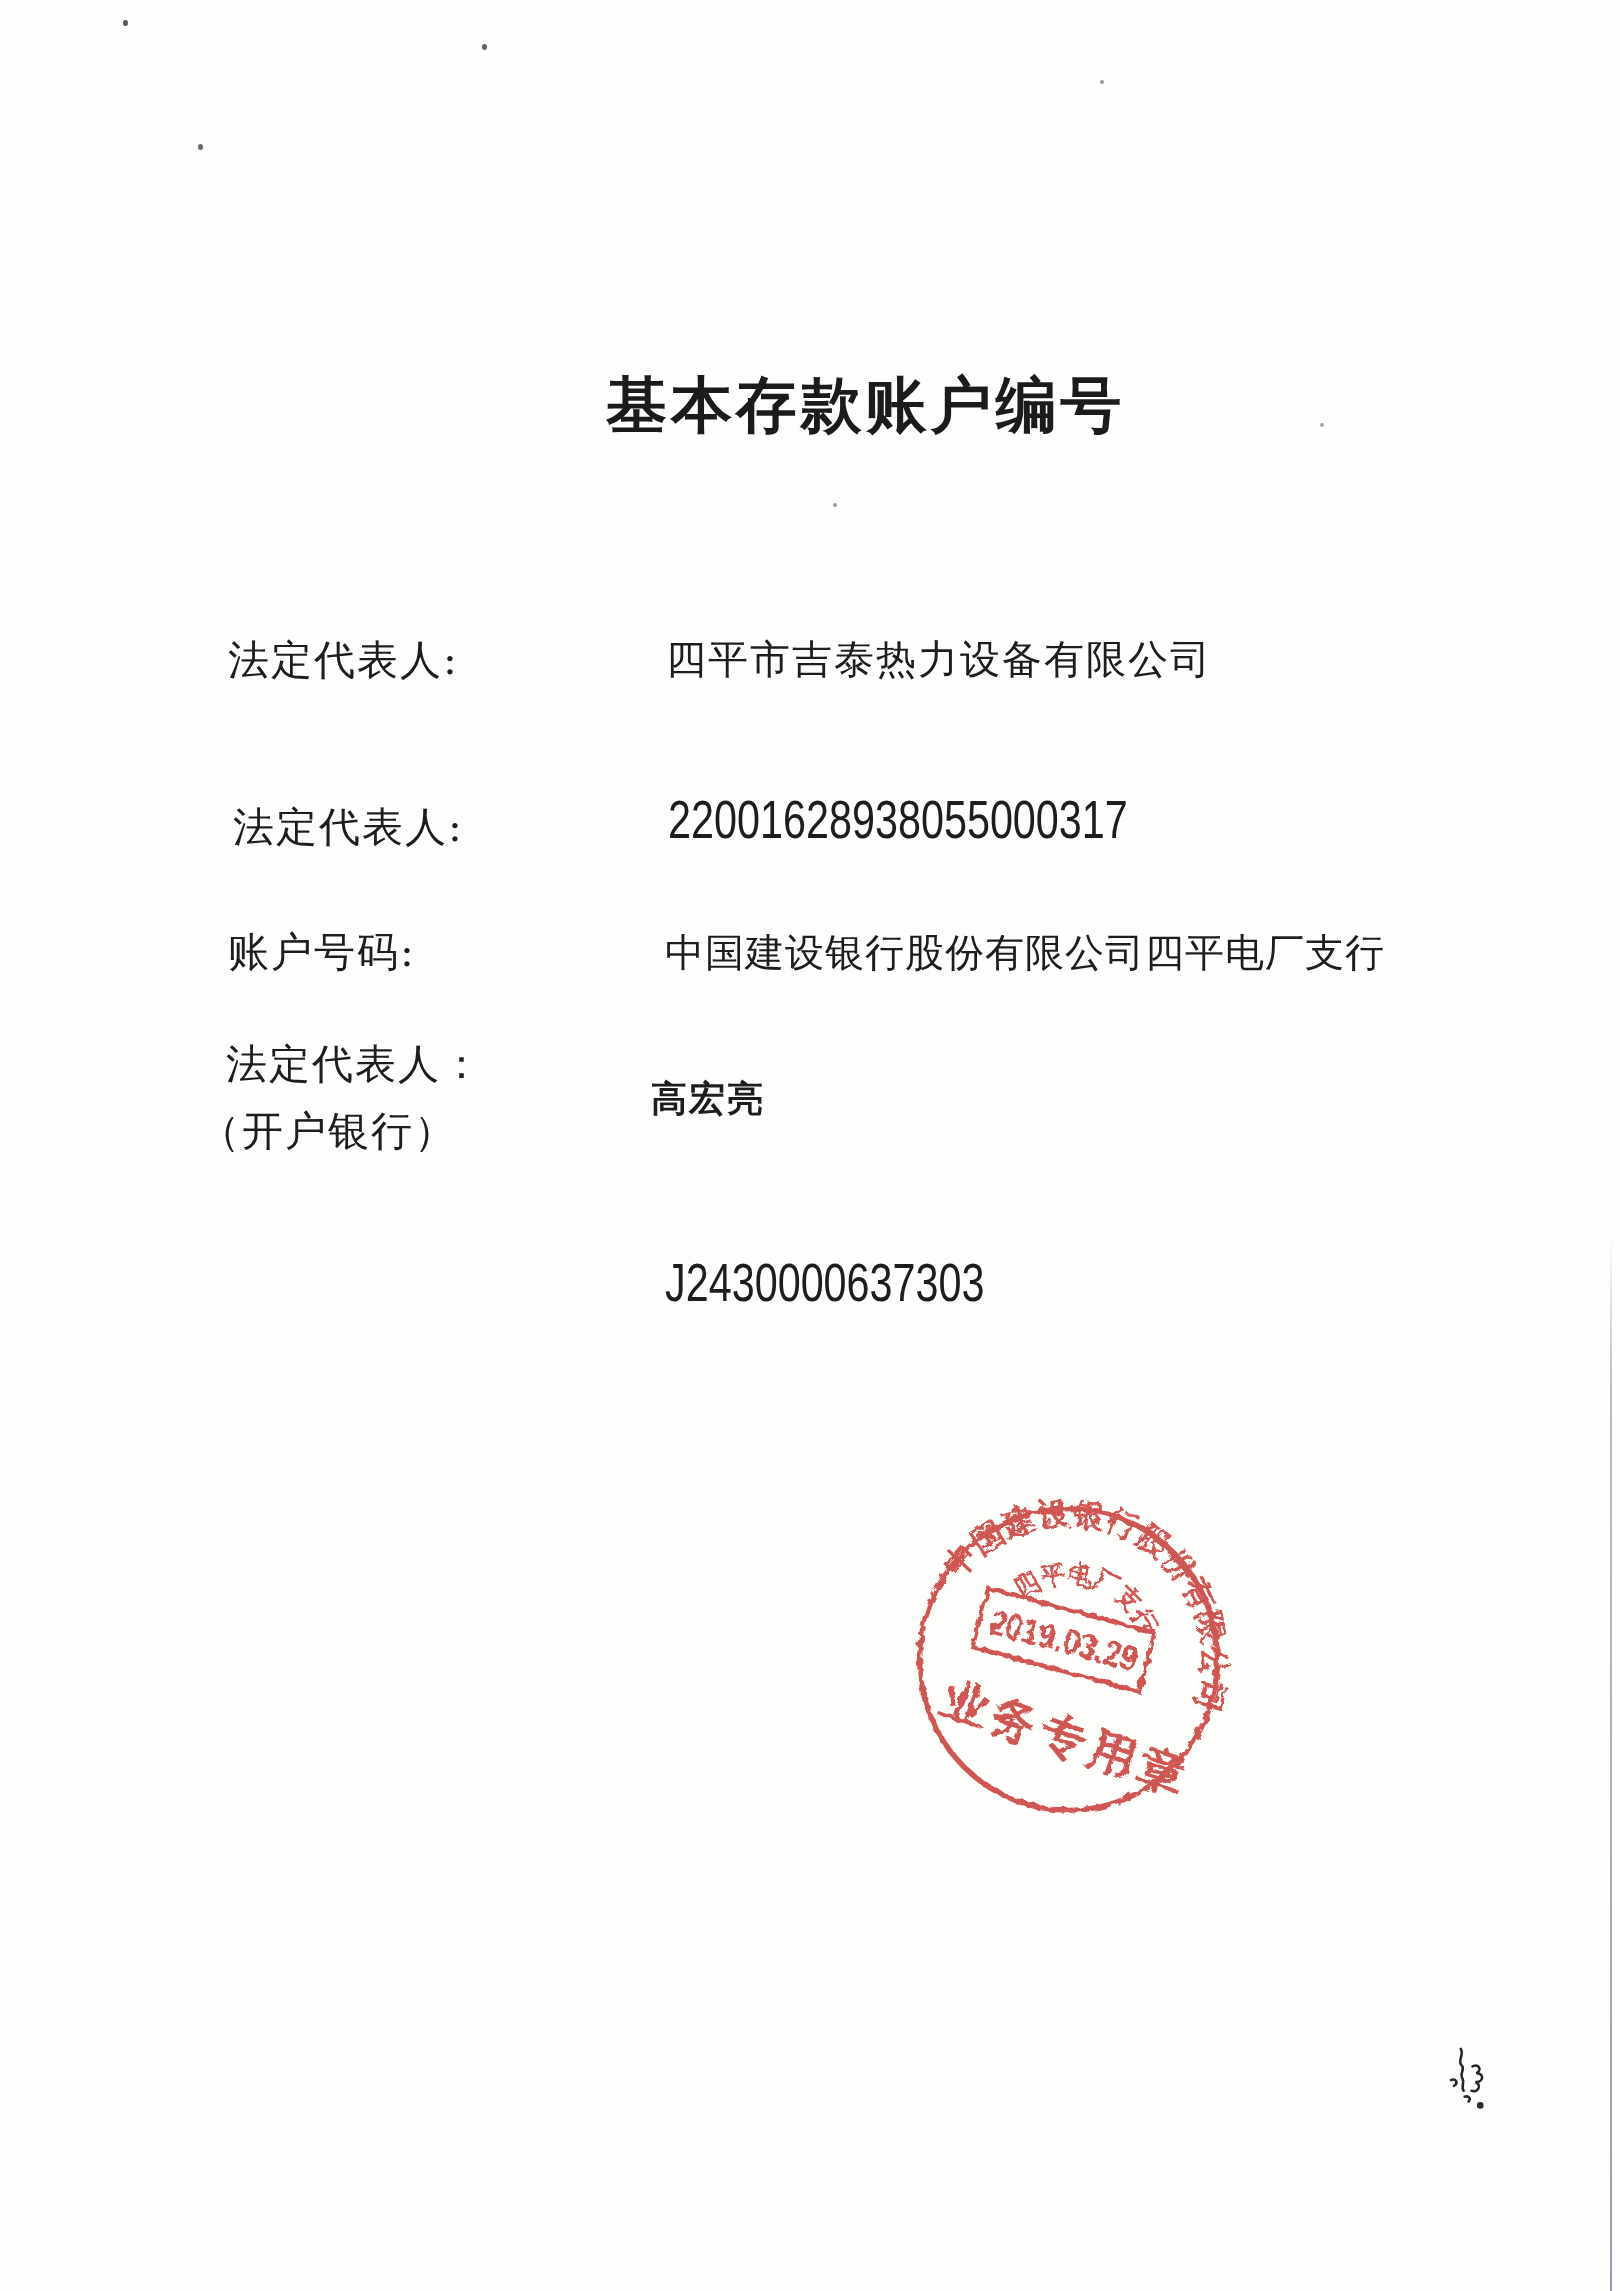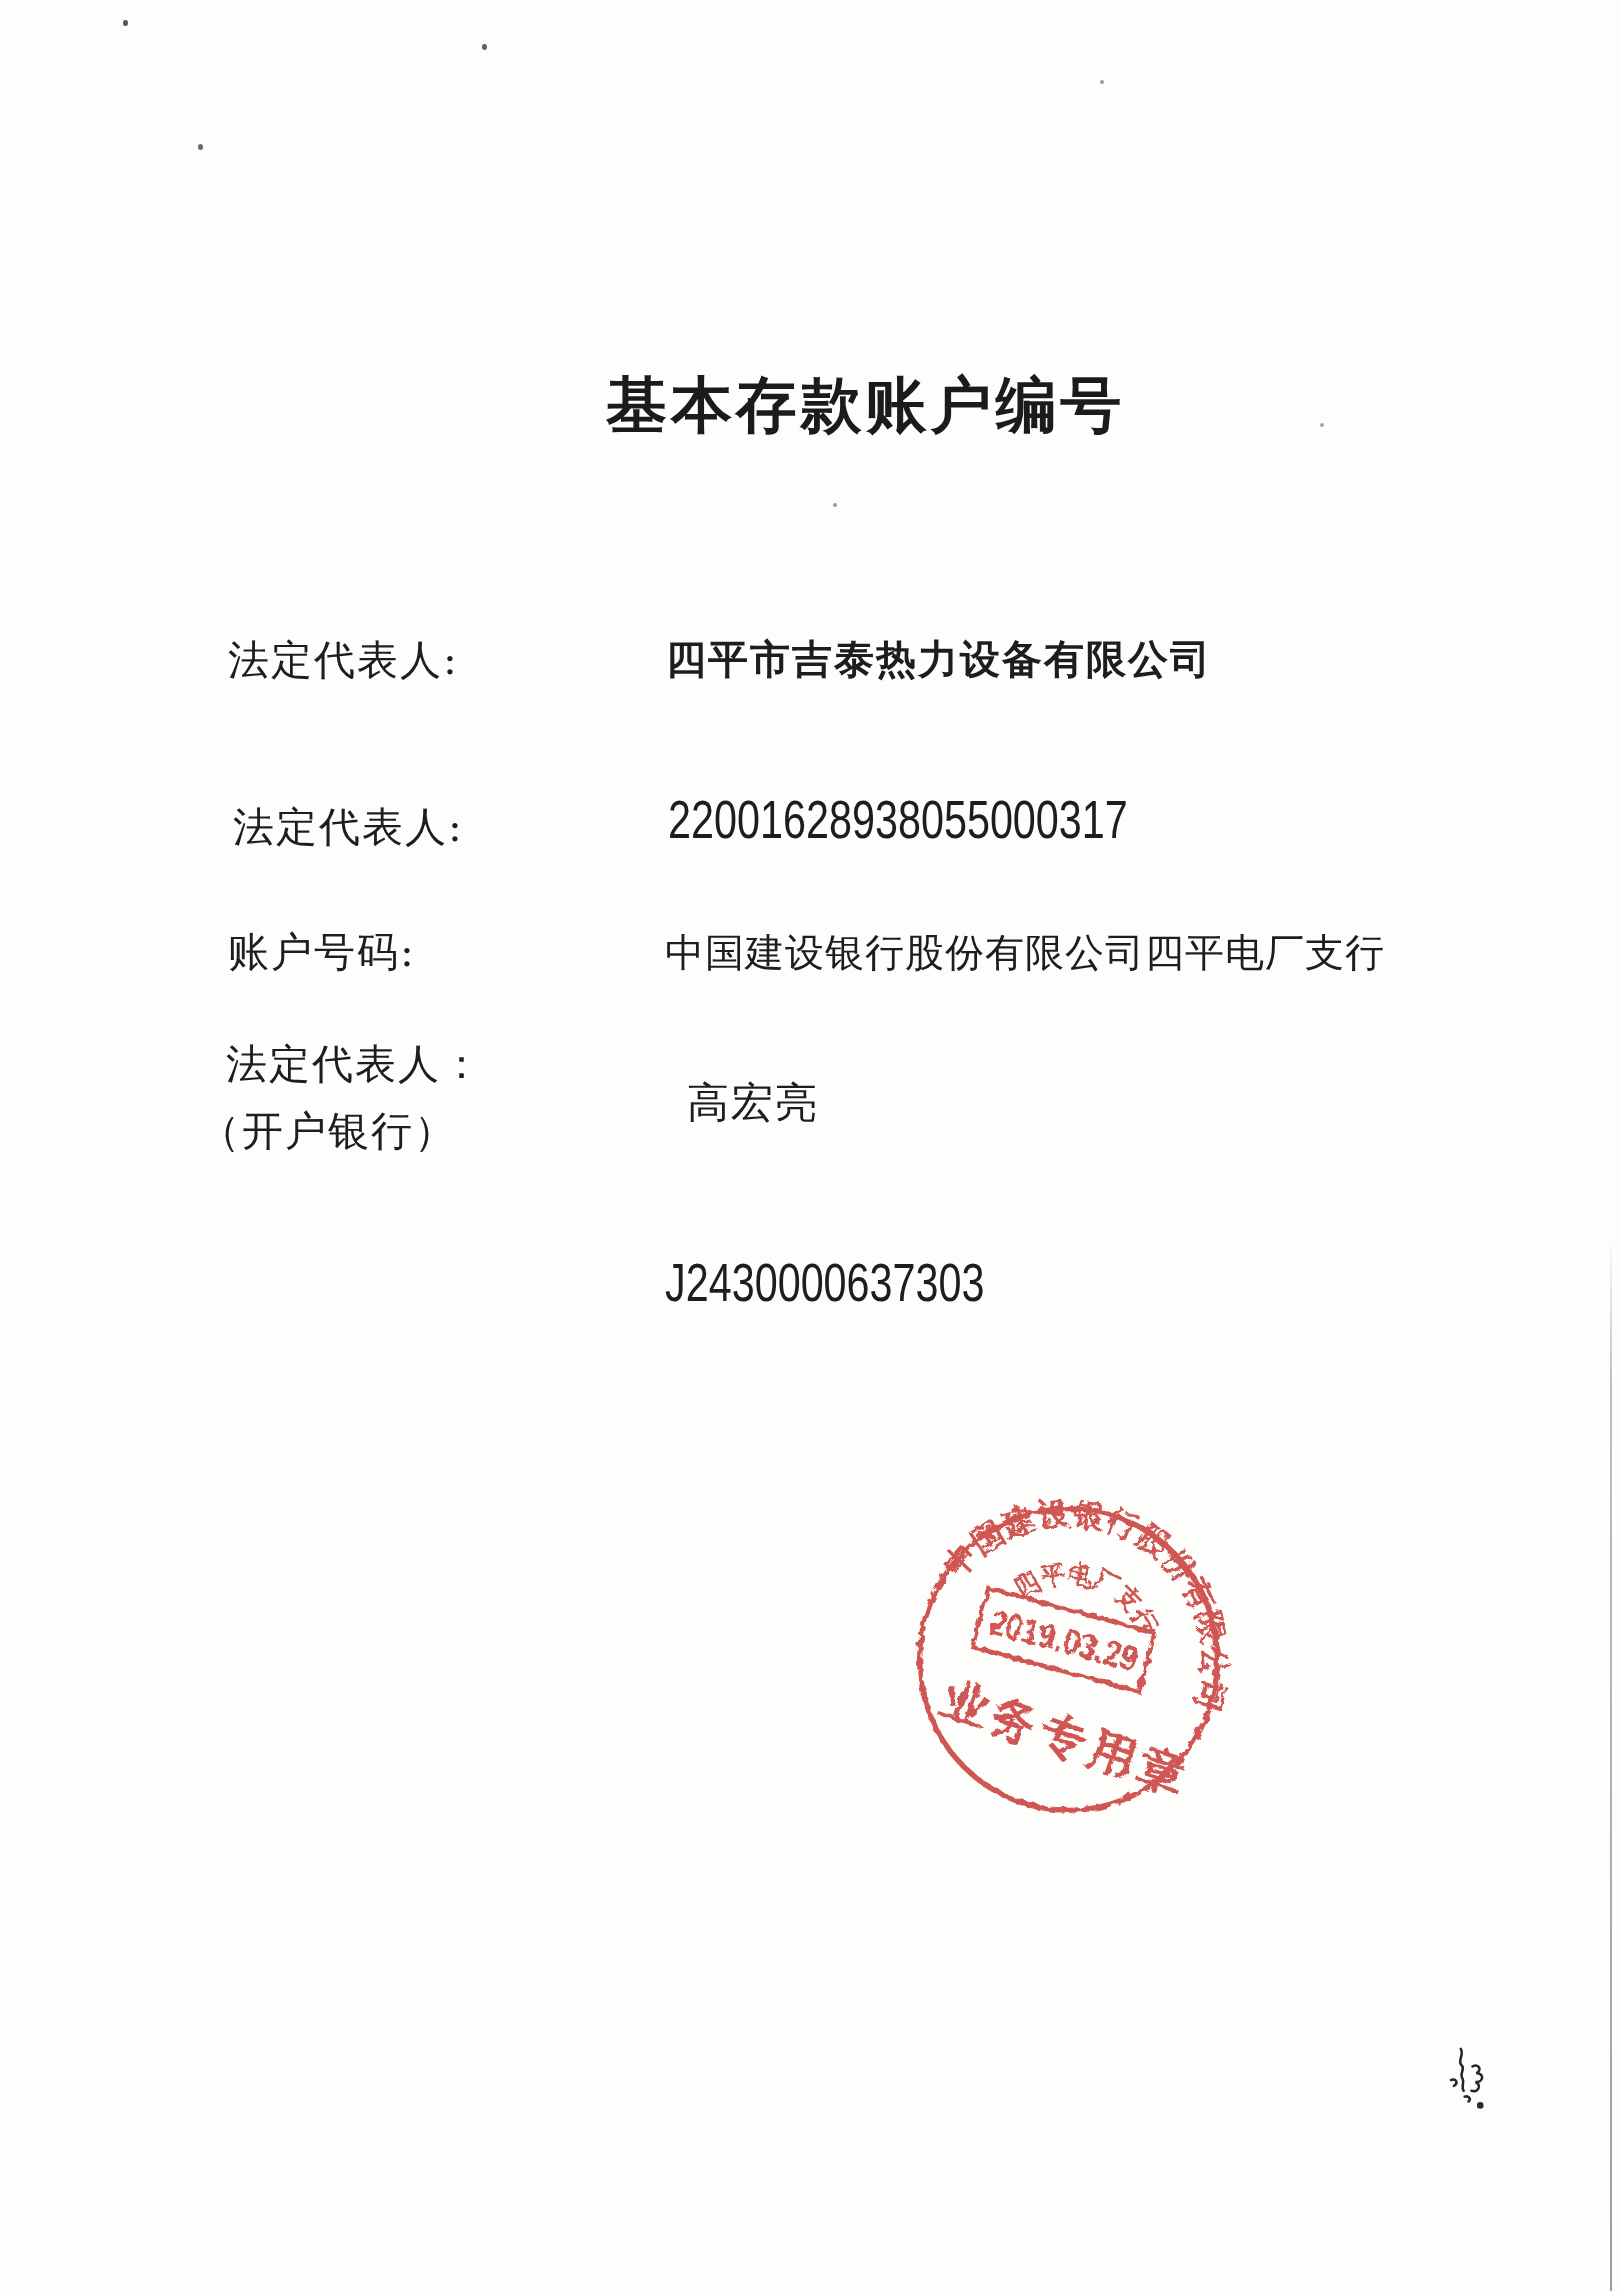--- a/index.html
+++ b/index.html
@@ -48,31 +48,31 @@
   .smudge-svg{position:absolute;left:1439px;top:2043px;z-index:3;}
 </style>
 </head>
 <body>
 
 <div class="page">
 
   <div class="doc-title">基本存款账户编号</div>
 
   <div class="field-label" style="left:228px;top:633px;">法定代表人:</div>
-  <div class="field-value" style="left:666px;top:632px;letter-spacing:2px;font-weight:bold;">四平市吉泰热力设备有限公司</div>
+  <div class="field-value" style="left:666px;top:632px;letter-spacing:2px;">四平市吉泰热力设备有限公司</div>
 
   <div class="field-label" style="left:233px;top:800px;">法定代表人:</div>
   <div class="field-value" style="left:668px;top:789px;"><span class="mono-num">22001628938055000317</span></div>
 
   <div class="field-label" style="left:228px;top:925px;">账户号码:</div>
   <div class="field-value" style="left:665px;top:926px;font-size:39px;letter-spacing:1px;">中国建设银行股份有限公司四平电厂支行</div>
 
   <div class="field-label" style="left:226px;top:1037px;">法定代表人：</div>
   <div class="field-label" style="left:199px;top:1104px;">（开户银行）</div>
-  <div class="field-value" style="left:687px;top:1075px;font-size:42px;letter-spacing:2px;">高宏亮</div>
+  <div class="field-value" style="left:651px;top:1075px;font-size:36px;letter-spacing:2px;font-weight:bold;">高宏亮</div>
 
   <div class="field-value" style="left:665px;top:1252px;"><span class="mono-num">J2430000637303</span></div>
 
   <svg class="stamp-svg" width="337" height="337" viewBox="-172 -172 344 344">
     <defs>
       <filter id="rough" x="-25%" y="-25%" width="150%" height="150%">
         <feTurbulence type="fractalNoise" baseFrequency="0.12" numOctaves="2" seed="11" result="n"></feTurbulence>
         <feDisplacementMap in="SourceGraphic" in2="n" scale="7"></feDisplacementMap>
       </filter>
       <path id="arcOuter" d="M -111.6 -81.1 A 138 138 0 0 1 127 53.9" fill="none"></path>

